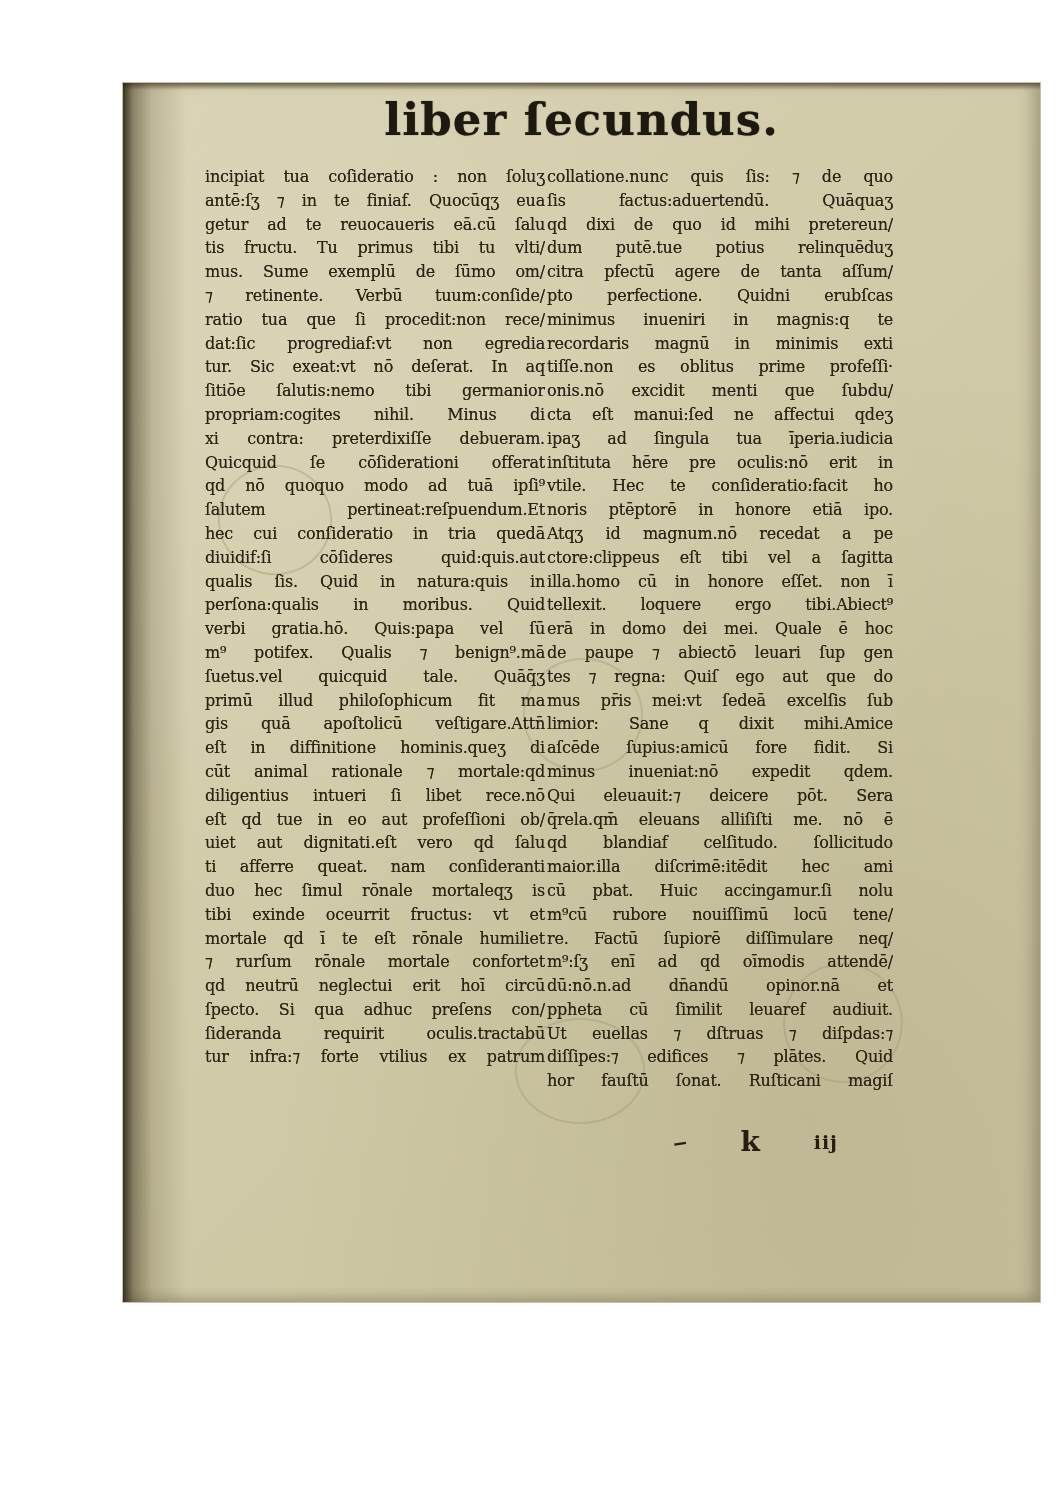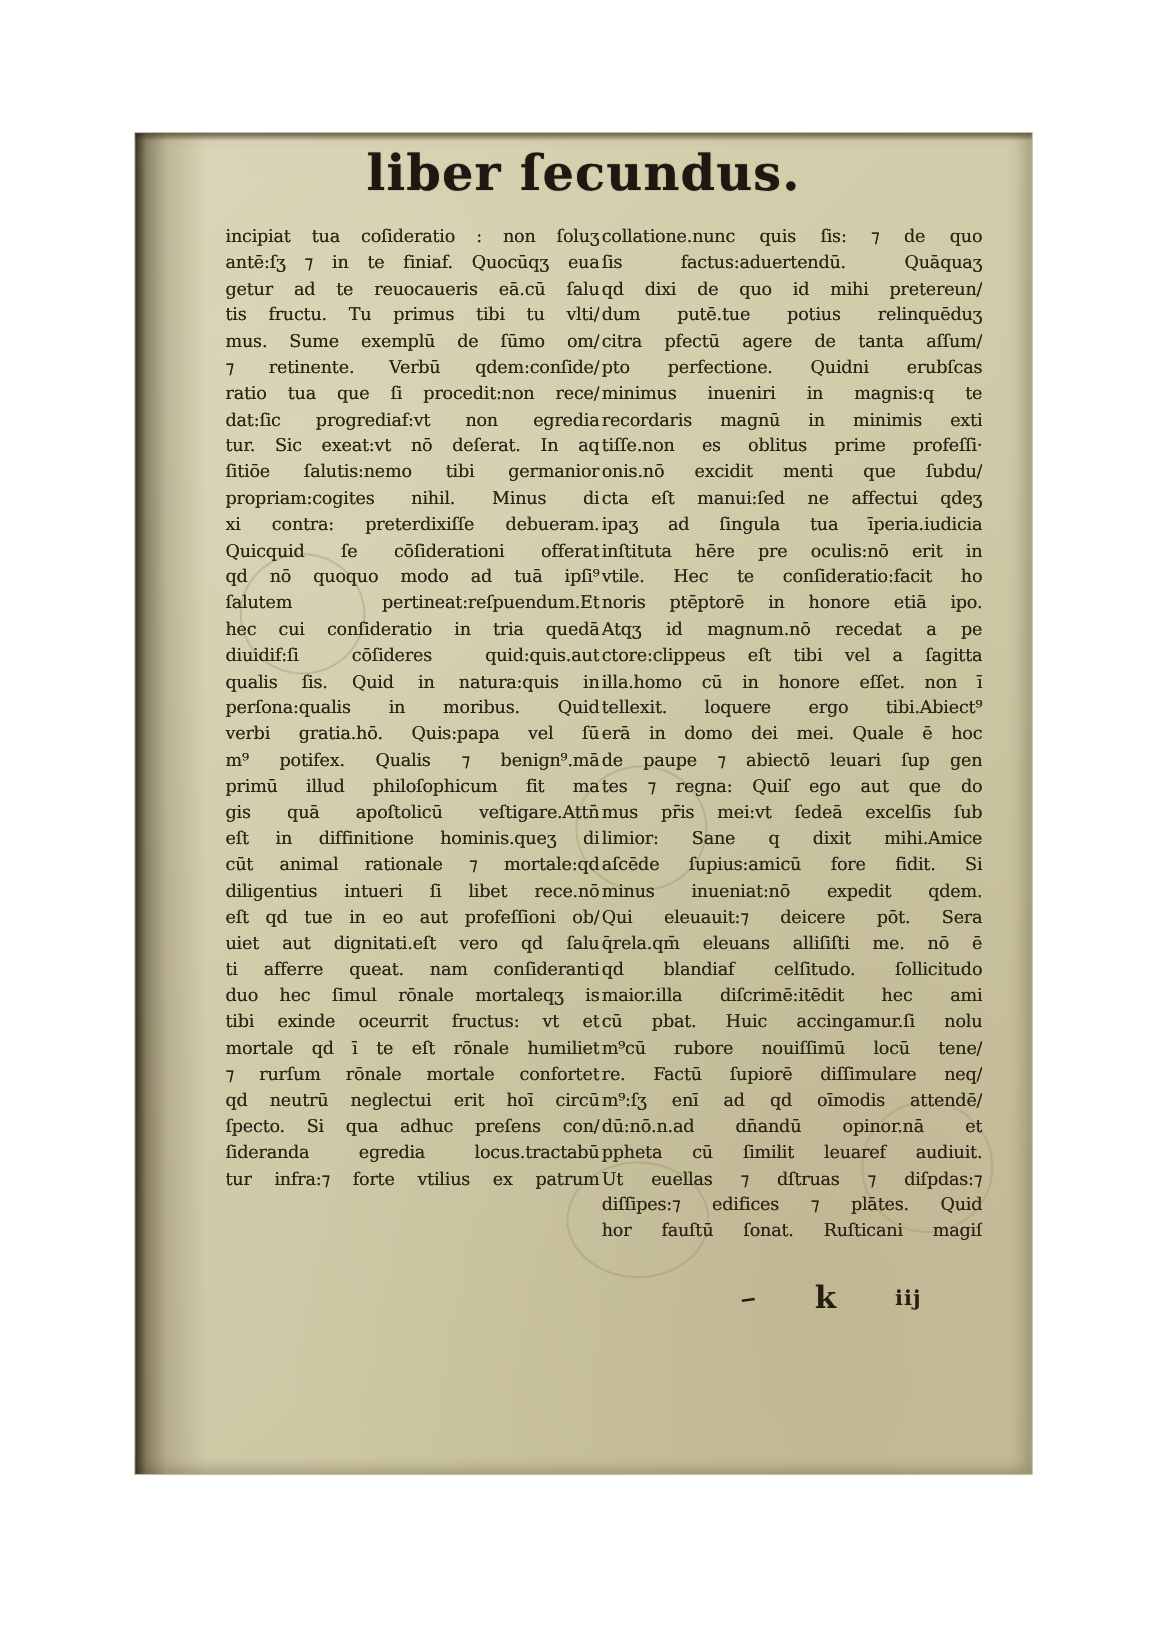--- a/index.html
+++ b/index.html
@@ -6,28 +6,27 @@
   body{
     width:1060px;height:1500px;
     background:#ffffff;
     position:relative;
     overflow:hidden;
     font-family:"DejaVu Serif","DejaVu Sans",serif;
   }
   .scan{
     position:absolute;
     left:123px;top:83px;
-    width:815px;height:1219px;
+    width:917px;height:1219px;
     background:
       radial-gradient(ellipse at 18% 22%, rgba(255,255,255,0.10), transparent 45%),
       radial-gradient(ellipse at 75% 85%, rgba(120,105,60,0.14), transparent 55%),
       radial-gradient(ellipse at 60% 40%, rgba(255,255,245,0.05), transparent 40%),
       linear-gradient(135deg,#d8d2b2 0%, #d1cba9 45%, #c9c29e 100%);
     box-shadow: 0 0 0 1px rgba(150,140,105,0.55), inset -9px 0 14px rgba(95,85,52,0.30), inset 0 -6px 10px rgba(95,85,52,0.18);
-    margin-top: 38px;
   }
   .gutter{
     position:absolute;left:0;top:0;bottom:0;width:64px;
     background:linear-gradient(90deg, rgba(38,31,16,0.88) 0%, rgba(62,52,28,0.50) 16%, rgba(88,76,44,0.22) 45%, rgba(88,76,44,0.0) 100%);
     pointer-events:none;
   }
   .edge-top{
     position:absolute;left:0;top:0;right:0;height:7px;
     background:linear-gradient(180deg, rgba(55,46,26,0.65), rgba(55,46,26,0.0));
     pointer-events:none;
@@ -87,51 +86,52 @@
   <div class="stamp s4"></div>
 
   <div class="title">liber ſecundus.</div>
 
   <div class="col col-left">
       <div class="line">incipiat tua coſideratio : non ſoluʒ</div>
       <div class="line">antē:ſʒ ⁊ in te finiaf. Quocūqʒ eua</div>
       <div class="line">getur ad te reuocaueris eā.cū ſalu</div>
       <div class="line">tis fructu. Tu primus tibi tu vlti/</div>
       <div class="line">mus. Sume exemplū de ſūmo om/</div>
-      <div class="line">⁊ retinente. Verbū qdem:conſide/</div>
+      <div class="line">⁊ retinente. Verbū tuum:conſide/</div>
       <div class="line">ratio tua que ſi procedit:non rece/</div>
       <div class="line">dat:ſic progrediaf:vt non egredia</div>
       <div class="line">tur. Sic exeat:vt nō deſerat. In aq</div>
       <div class="line">ſitiōe ſalutis:nemo tibi germanior</div>
       <div class="line">propriam:cogites nihil. Minus di</div>
       <div class="line">xi contra: preterdixiſſe debueram.</div>
       <div class="line">Quicquid ſe cōſiderationi offerat</div>
       <div class="line">qd nō quoquo modo ad tuā ipſi⁹</div>
       <div class="line">ſalutem pertineat:reſpuendum.Et</div>
       <div class="line">hec cui conſideratio in tria quedā</div>
       <div class="line">diuidif:ſi cōſideres quid:quis.aut</div>
       <div class="line">qualis ſis. Quid in natura:quis in</div>
       <div class="line">perſona:qualis in moribus. Quid</div>
       <div class="line">verbi gratia.hō. Quis:papa vel ſū</div>
       <div class="line">m⁹ potifex. Qualis ⁊ benign⁹.mā</div>
+      <div class="line">ſuetus.vel quicquid tale. Quāq̄ʒ</div>
       <div class="line">primū illud philoſophicum fit ma</div>
       <div class="line">gis quā apoſtolicū veſtigare.Attn̄</div>
       <div class="line">eſt in diffinitione hominis.queʒ di</div>
       <div class="line">cūt animal rationale ⁊ mortale:qd</div>
       <div class="line">diligentius intueri ſi libet rece.nō</div>
       <div class="line">eſt qd tue in eo aut profeſſioni ob/</div>
       <div class="line">uiet aut dignitati.eſt vero qd ſalu</div>
       <div class="line">ti afferre queat. nam conſideranti</div>
       <div class="line">duo hec ſimul rōnale mortaleqʒ is</div>
       <div class="line">tibi exinde oceurrit fructus: vt et</div>
       <div class="line">mortale qd ī te eſt rōnale humiliet</div>
       <div class="line">⁊ rurſum rōnale mortale confortet</div>
       <div class="line">qd neutrū neglectui erit hoī circū</div>
       <div class="line">ſpecto. Si qua adhuc preſens con/</div>
-      <div class="line">ſideranda egredia locus.tractabū</div>
+      <div class="line">ſideranda requirit oculis.tractabū</div>
       <div class="line">tur infra:⁊ forte vtilius ex patrum</div>
     </div>
   <div class="col col-right">
       <div class="line">collatione.nunc quis ſis: ⁊ de quo</div>
       <div class="line">ſis factus:aduertendū. Quāquaʒ</div>
       <div class="line">qd dixi de quo id mihi pretereun/</div>
       <div class="line">dum putē.tue potius relinquēduʒ</div>
       <div class="line">citra pfectū agere de tanta aſſum/</div>
       <div class="line">pto perfectione. Quidni erubſcas</div>
       <div class="line">minimus inueniri in magnis:q te</div>

